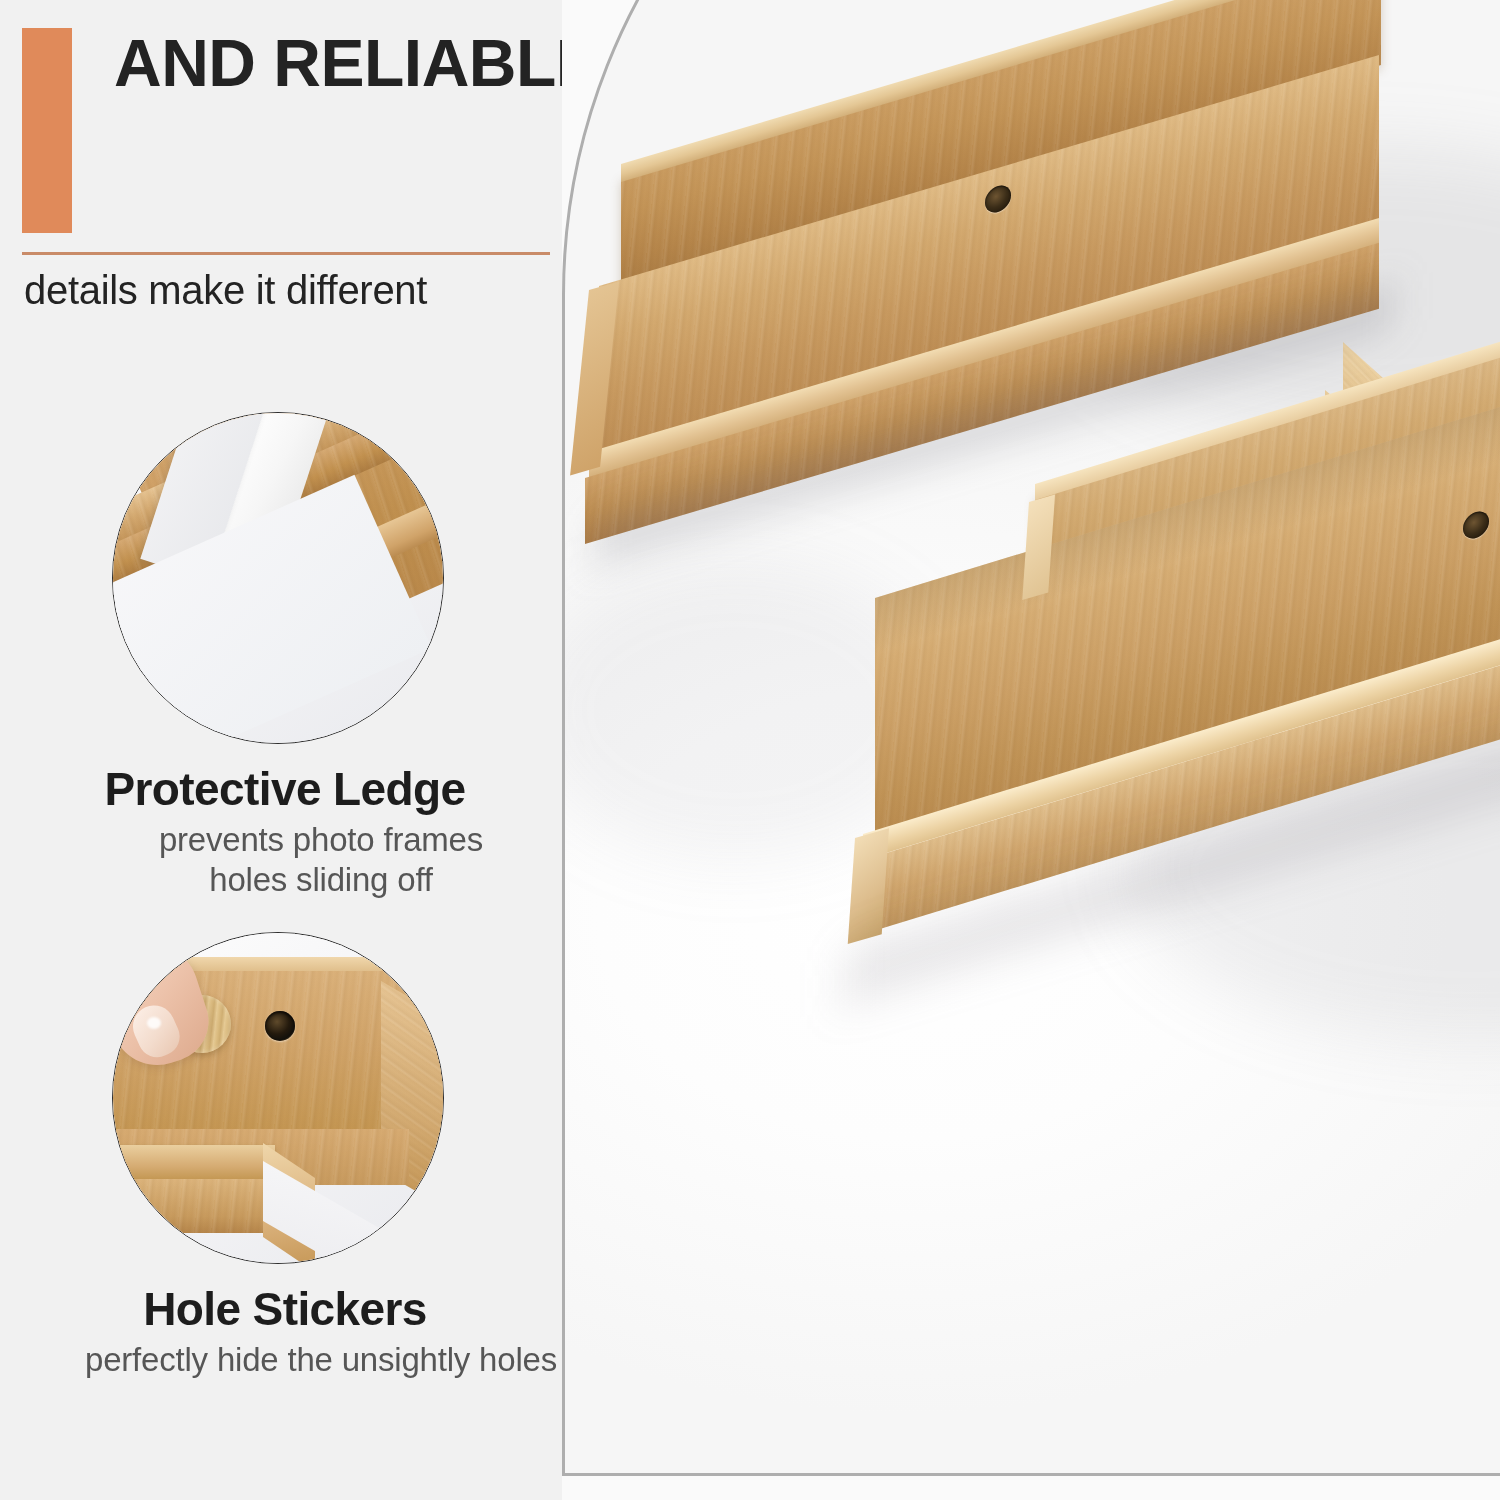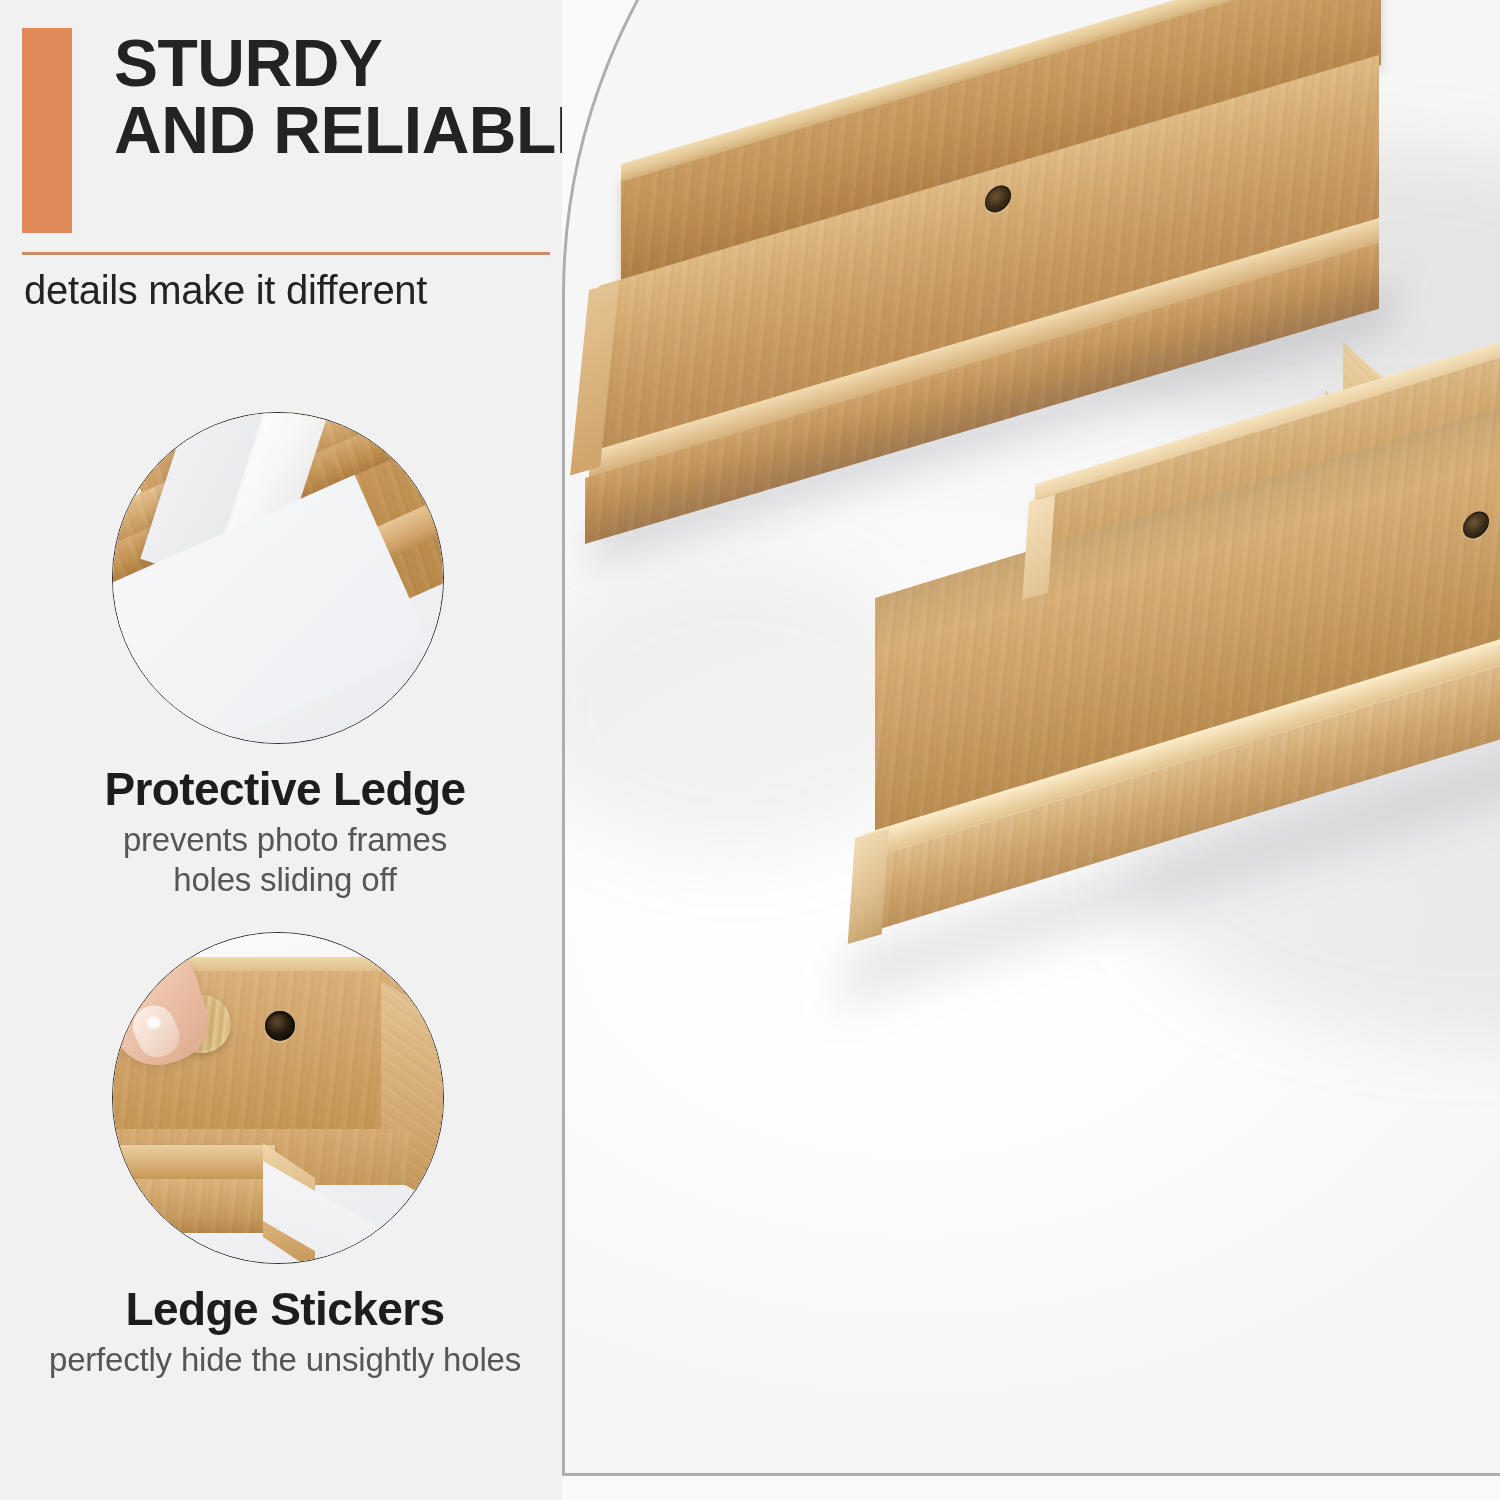--- a/index.html
+++ b/index.html
@@ -31,21 +31,21 @@
   #feature-2{top:932px;}
 
   .circle-wrap{position:relative;width:332px;height:332px;margin:0 auto 0 112px;}
   .circle{position:absolute;inset:0;border-radius:50%;overflow:hidden;
     border:1.6px solid #2d2d2d;background:#fbfbfb;}
   .circle-inner{position:absolute;inset:0;}
 
   .feat-title{margin-top:18px;text-align:center;width:570px;
     font-size:46px;color:#1d1d1d;font-weight:700;letter-spacing:-0.6px;}
   .feat-sub{margin-top:4px;text-align:center;width:570px;
-    font-size:33px;line-height:1.22;color:#565656;font-weight:300;letter-spacing:-0.2px;}
+    font-size:33px;line-height:1.22;color:#565656;font-weight:300;letter-spacing:-0.2px;padding-left:36px;}
   .feat-sub .sub-line{display:block;}
 
   
   #hero{position:absolute;left:562px;top:0;width:938px;height:1500px;overflow:hidden;}
   #hero-bg{position:absolute;left:0;top:0;width:938px;height:1500px;background:#fafafa;}
   
   #arch-outline{position:absolute;left:0px;top:-330px;width:1250px;height:1806px;
     border:3px solid #aeaeae;
     border-top-left-radius:625px;border-top-right-radius:625px;
     box-sizing:border-box;background:transparent;}
@@ -89,21 +89,20 @@
 </head>
 <body>
 
 <div id="page">
 
   <div id="left-panel">
 
     <div id="header-block">
       <div id="accent-bar"></div>
       <div id="headline">
-        <span class="hl-line">STURDY</span>
         <span class="hl-line">AND RELIABLE</span>
       </div>
     </div>
 
     <div id="divider"></div>
     <div id="subhead">details make it different</div>
 
     <div class="feature" id="feature-1">
       <div class="circle-wrap">
         <div class="circle">
@@ -239,21 +238,21 @@
               position:absolute;left:22px;top:72px;width:42px;height:52px;
               border-radius:22px 22px 20px 20px;transform:rotate(-24deg);
               background:linear-gradient(150deg,#fdf0e8 0%,#f3dccd 55%,#e8c6b0 100%);"></div>
 
             <div style="
               position:absolute;left:34px;top:84px;width:14px;height:12px;border-radius:50%;
               background:rgba(255,255,255,.85);filter:blur(1px);"></div>
           </div>
         </div>
       </div>
-      <div class="feat-title">Ledge Stickers</div>
+      <div class="feat-title">Hole Stickers</div>
       <div class="feat-sub">
         <span class="sub-line">perfectly hide the unsightly holes</span>
       </div>
     </div>
 
   </div>
 
   <div id="hero">
     <div id="hero-bg"></div>
 

